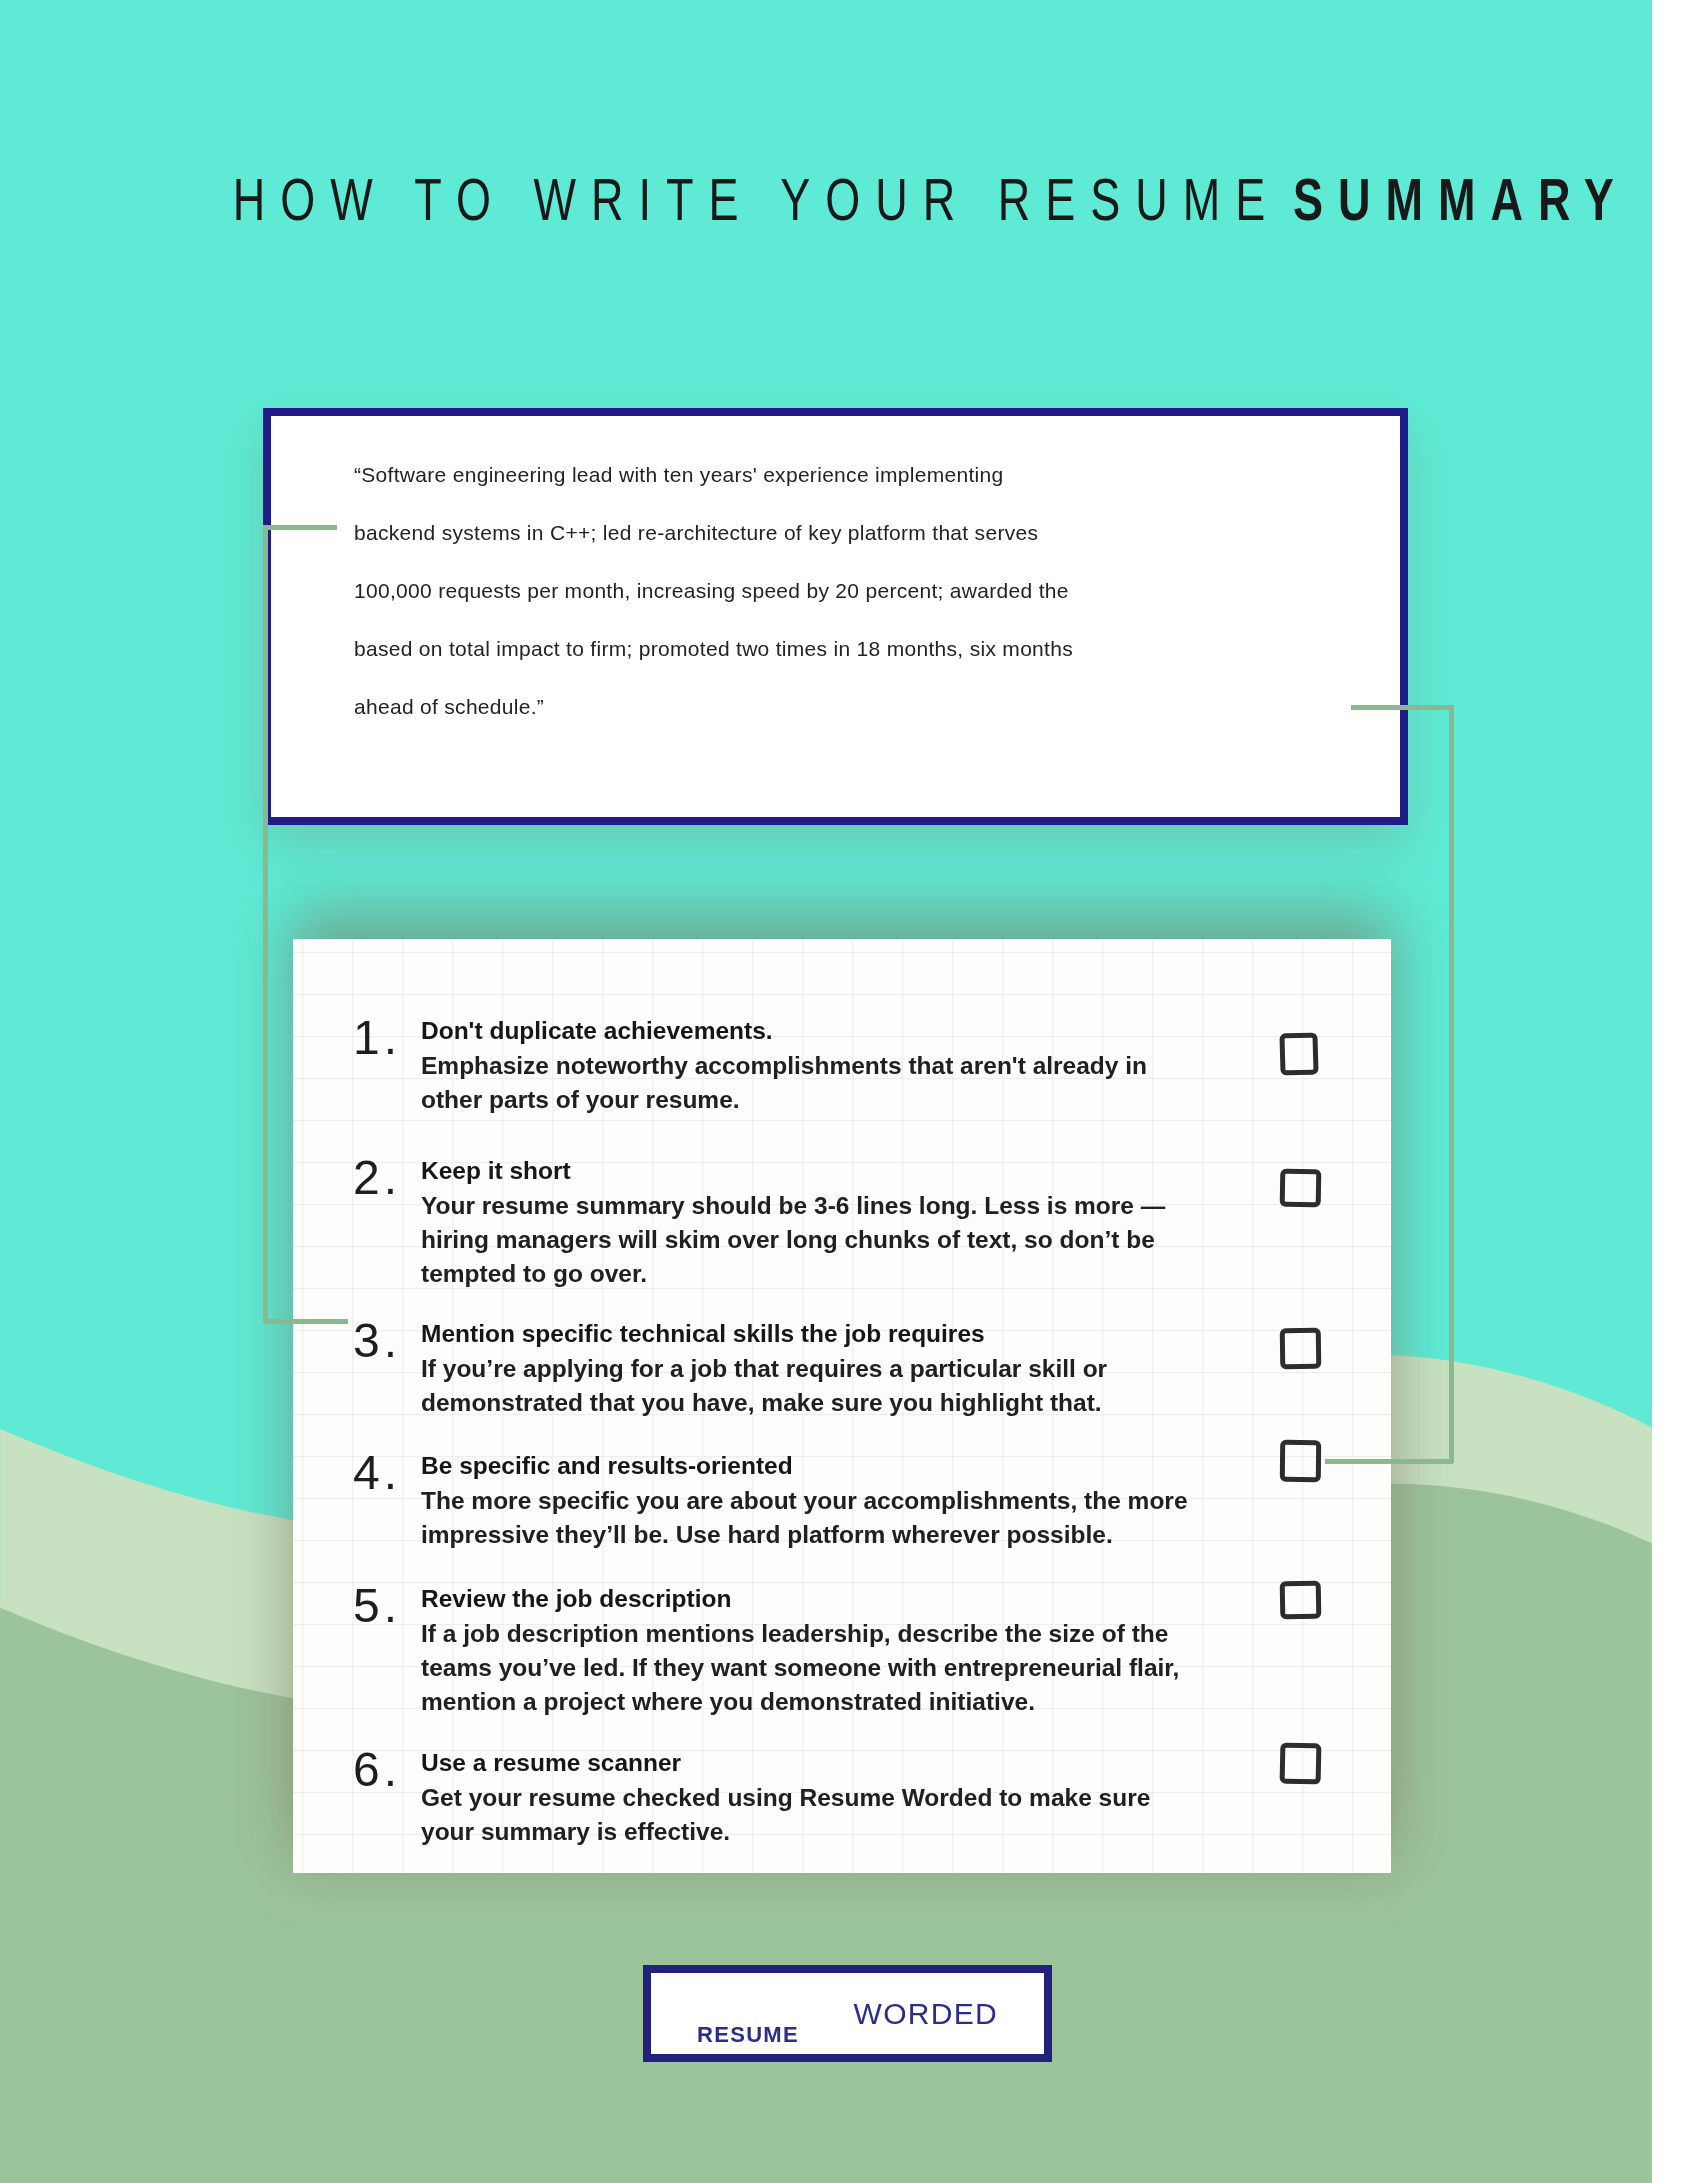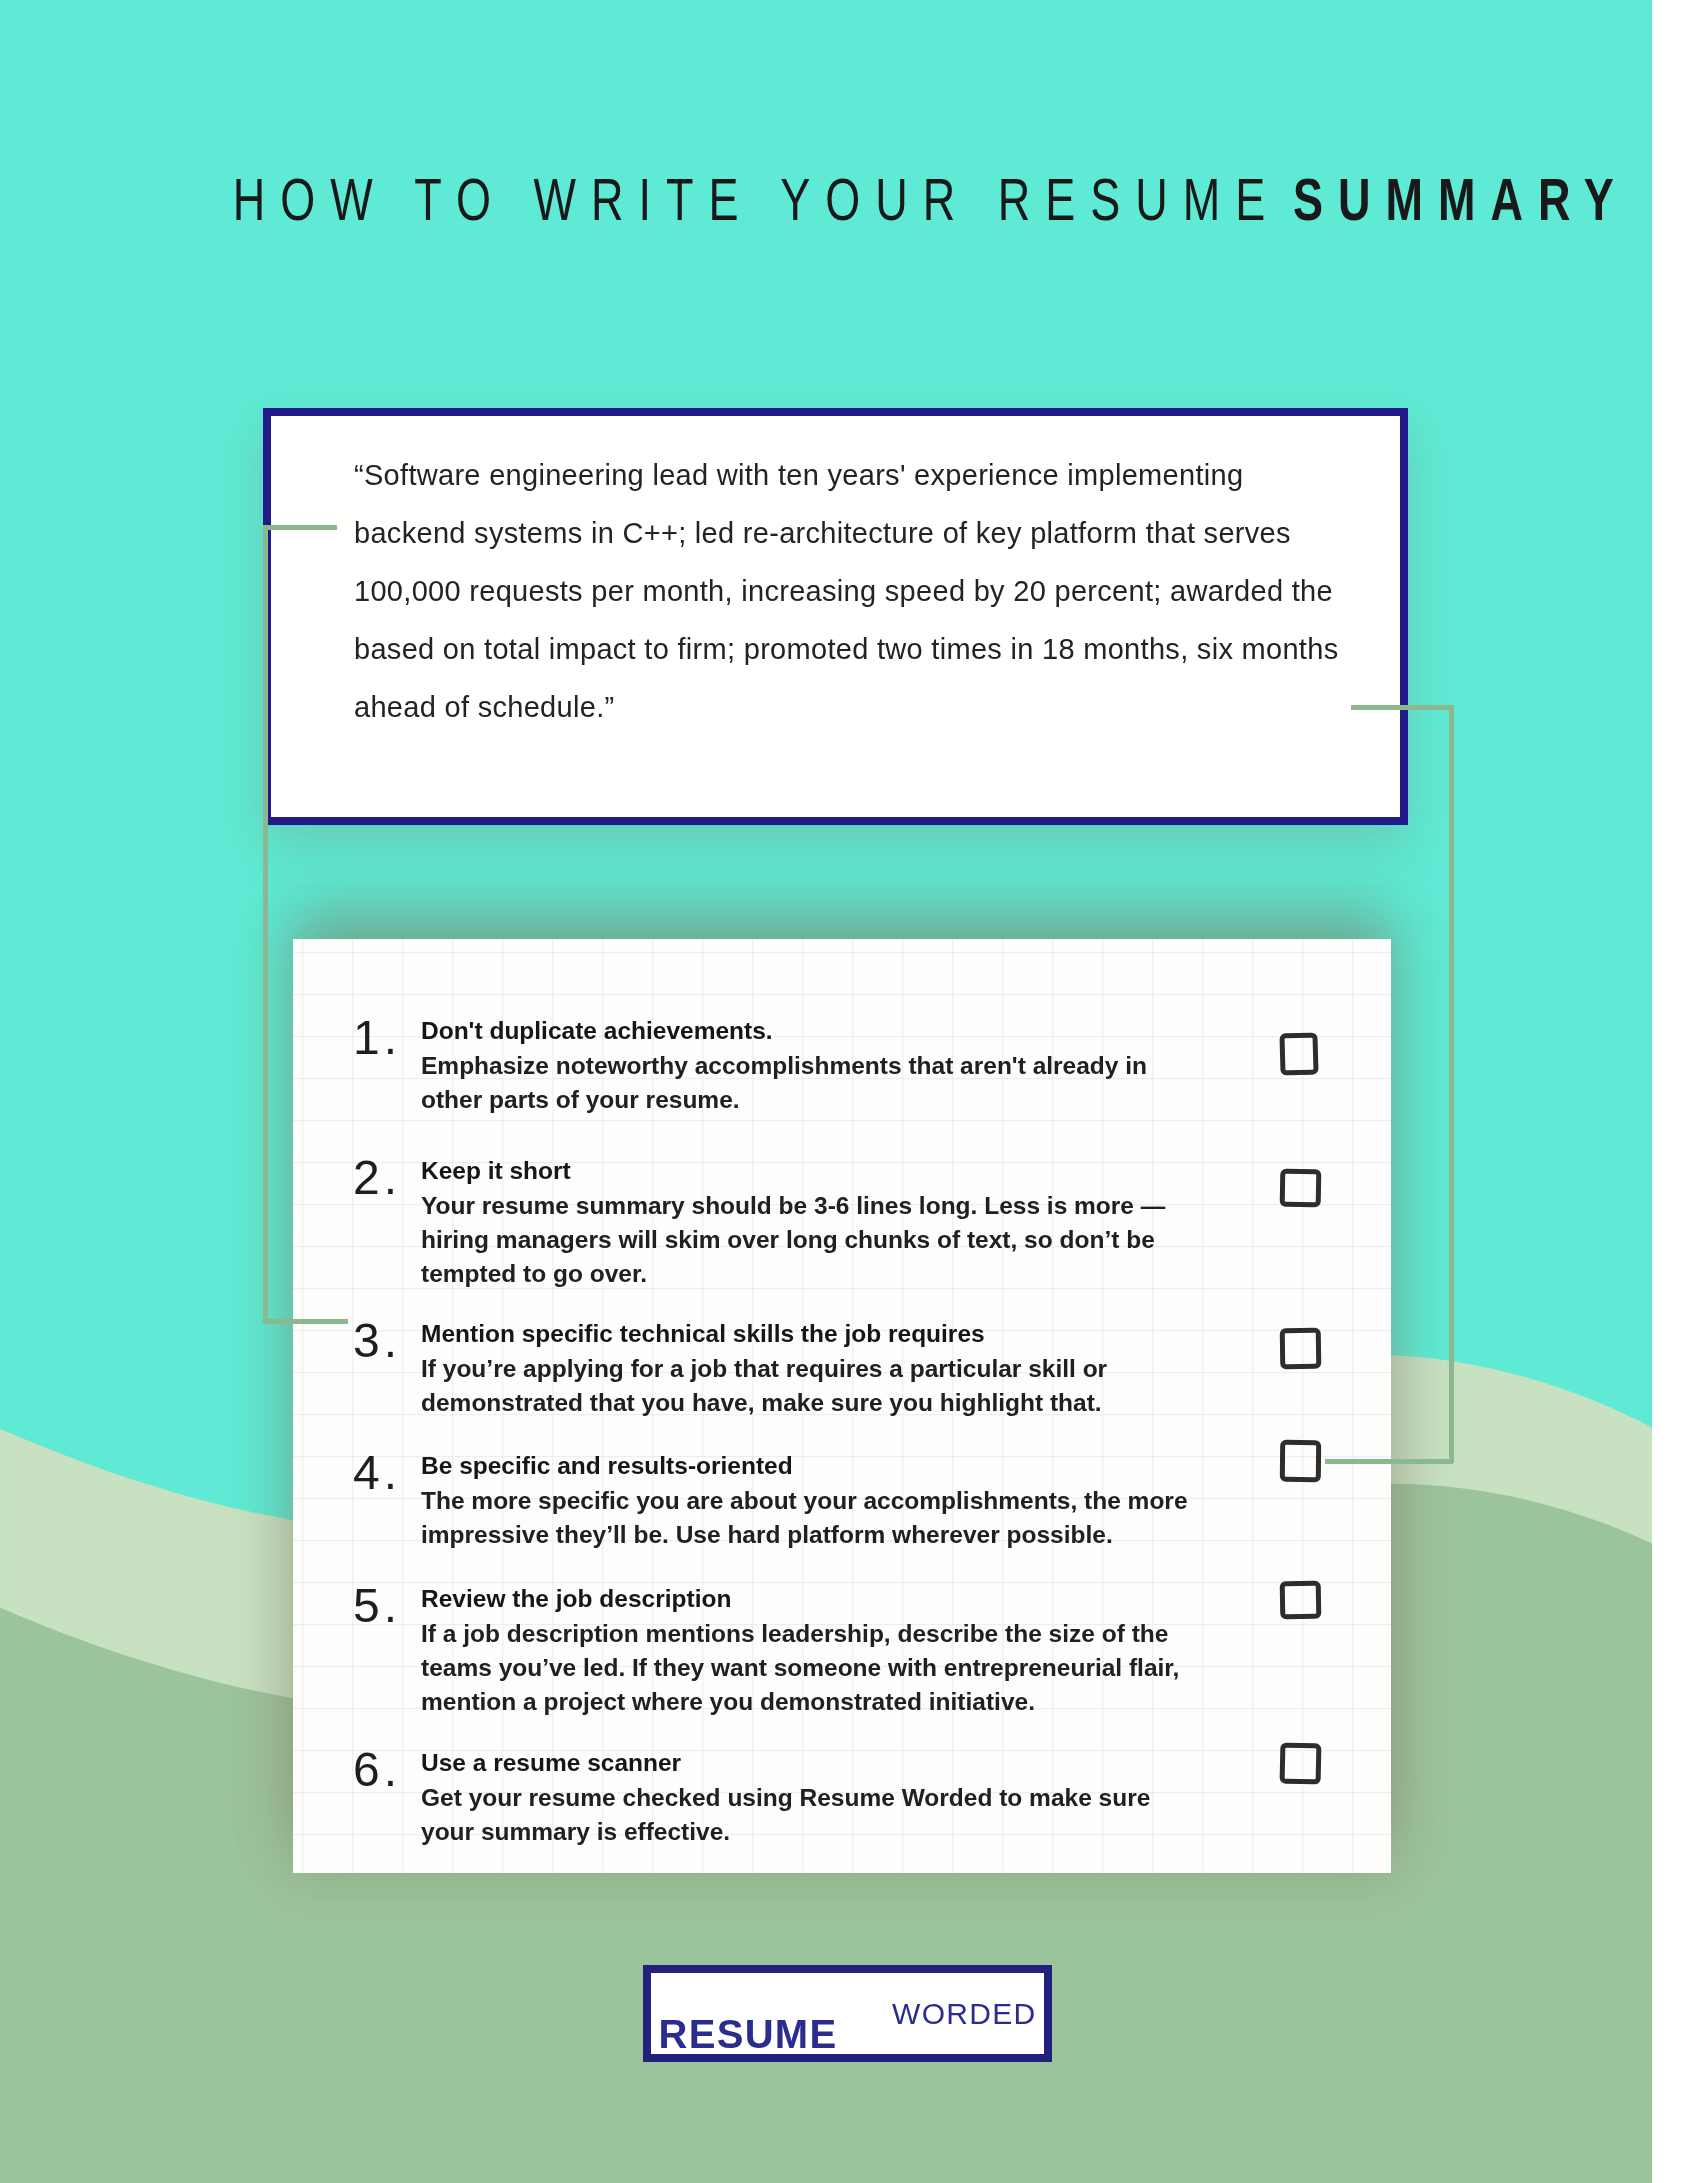--- a/index.html
+++ b/index.html
@@ -31,21 +31,21 @@
     position:absolute;left:263px;top:408px;
     width:1145px;height:417px;
     box-sizing:border-box;
     border:8.6px solid #201b89;
     background:#fffffe;
     z-index:3;
     box-shadow:0 18.5px 40px rgba(130,120,95,0.25);
   }
   .quote-text{
     position:absolute;left:83px;top:30px;right:40px;
-    font-size:29px;line-height:58px;
+    font-size:21px;line-height:58px;
     letter-spacing:0.3px;color:#232323;
   }
   .quote-line{white-space:nowrap;}
   
   .waves{position:absolute;left:0;top:0;z-index:1;}
   
   .connector{position:absolute;background:#8bb88f;z-index:4;}
   .conn-left-tick   {left:263px; top:525px;  width:74px; height:4.6px;}
   .conn-left-vert   {left:263px; top:525px;  width:4.6px;   height:798px;}
   .conn-left-elbow  {left:263px; top:1319px; width:85px; height:4.6px;}
@@ -95,21 +95,21 @@
   .c5{top:642px;transform:rotate(-1deg);}
   .c6{top:804px;transform:rotate(1.2deg);height:41px;}
   
   .logo-box{
     position:absolute;left:643px;top:1965px;
     width:409px;height:97px;box-sizing:border-box;
     border:8.6px solid #23217e;background:#ffffff;
     display:flex;align-items:center;justify-content:center;
     z-index:4;white-space:nowrap;
   }
-  .logo-bold{font-weight:700;font-size:40px;color:#2b2d8e;letter-spacing:1.3px;margin-right:10.6px;margin-top:42px;}
+  .logo-bold{font-weight:700;font-size:22px;color:#2b2d8e;letter-spacing:1.3px;margin-right:10.6px;margin-top:42px;}
   .logo-regular{font-weight:400;font-size:30px;color:#2b2d8e;letter-spacing:1.3px;margin-left:44px;}
 </style>
 </head>
 <body>
 
 <div class="page">
 
   <svg class="waves" width="1687" height="2183" viewBox="0 0 2550 3300" aria-hidden="true">
     <path d="M 0 2160 C 300 2290 600 2360 1000 2300 C 1400 2235 1750 2038 2090 2048 C 2290 2054 2460 2132 2550 2188 L 2550 3300 L 0 3300 Z" fill="#c7e1c1"></path>
     <path d="M 0 2430 C 300 2560 650 2640 1050 2570 C 1450 2500 1780 2248 2090 2243 C 2300 2240 2470 2316 2550 2360 L 2550 3300 L 0 3300 Z" fill="#9cc49b"></path>

